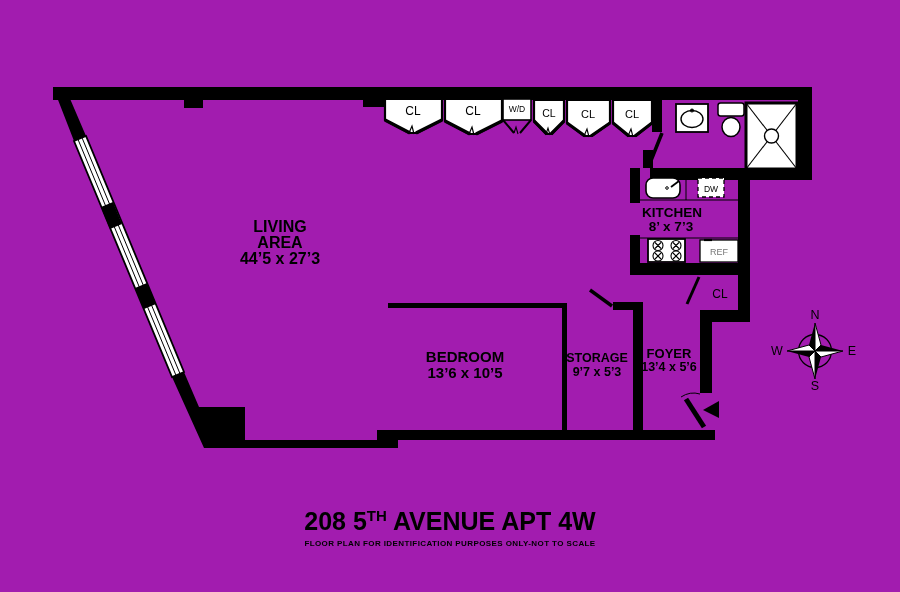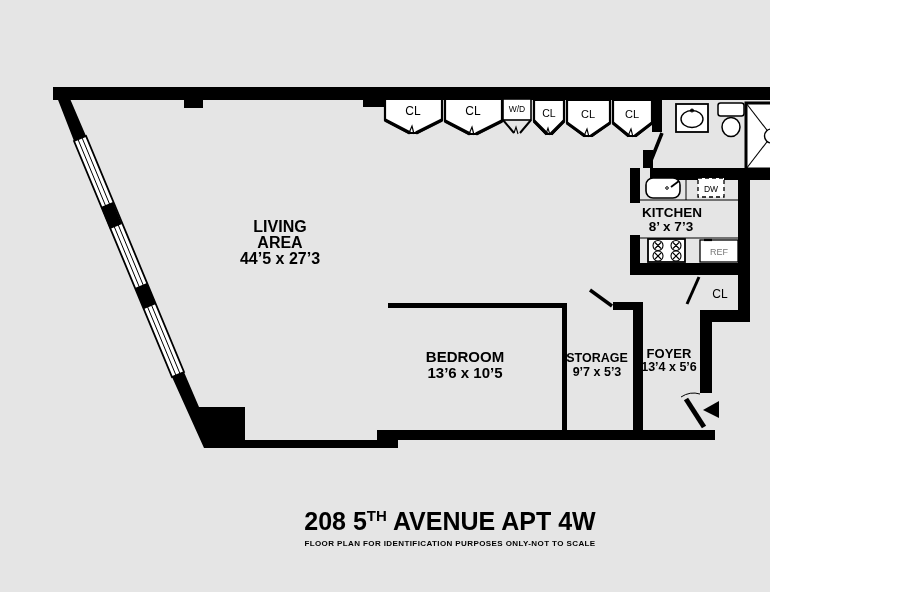--- a/index.html
+++ b/index.html
@@ -1,16 +1,16 @@
 <!DOCTYPE html>
 <html><head>
 <meta charset="utf-8">
 <style>
   html,body{margin:0;padding:0;background:#ffffff;}
-  .stage{width:770px;height:592px;background:#e5e5e5;position:relative;overflow:hidden;}
+  .stage{width:900px;height:592px;background:#a21caf;position:relative;overflow:hidden;}
   svg{display:block;}
   text,tspan{font-family:"Liberation Sans", sans-serif;fill:#000;}
   .room-name{font-weight:bold;text-anchor:middle;}
   .room-dims{font-weight:bold;text-anchor:middle;}
   .cl-label{font-weight:normal;text-anchor:middle;}
   .compass-letter{font-weight:normal;text-anchor:middle;}
   .title-text{font-weight:bold;text-anchor:middle;}
   .disclaimer-text{font-weight:bold;text-anchor:middle;letter-spacing:0.4px;}
   .thin{stroke:#000;fill:none;}
 </style>

